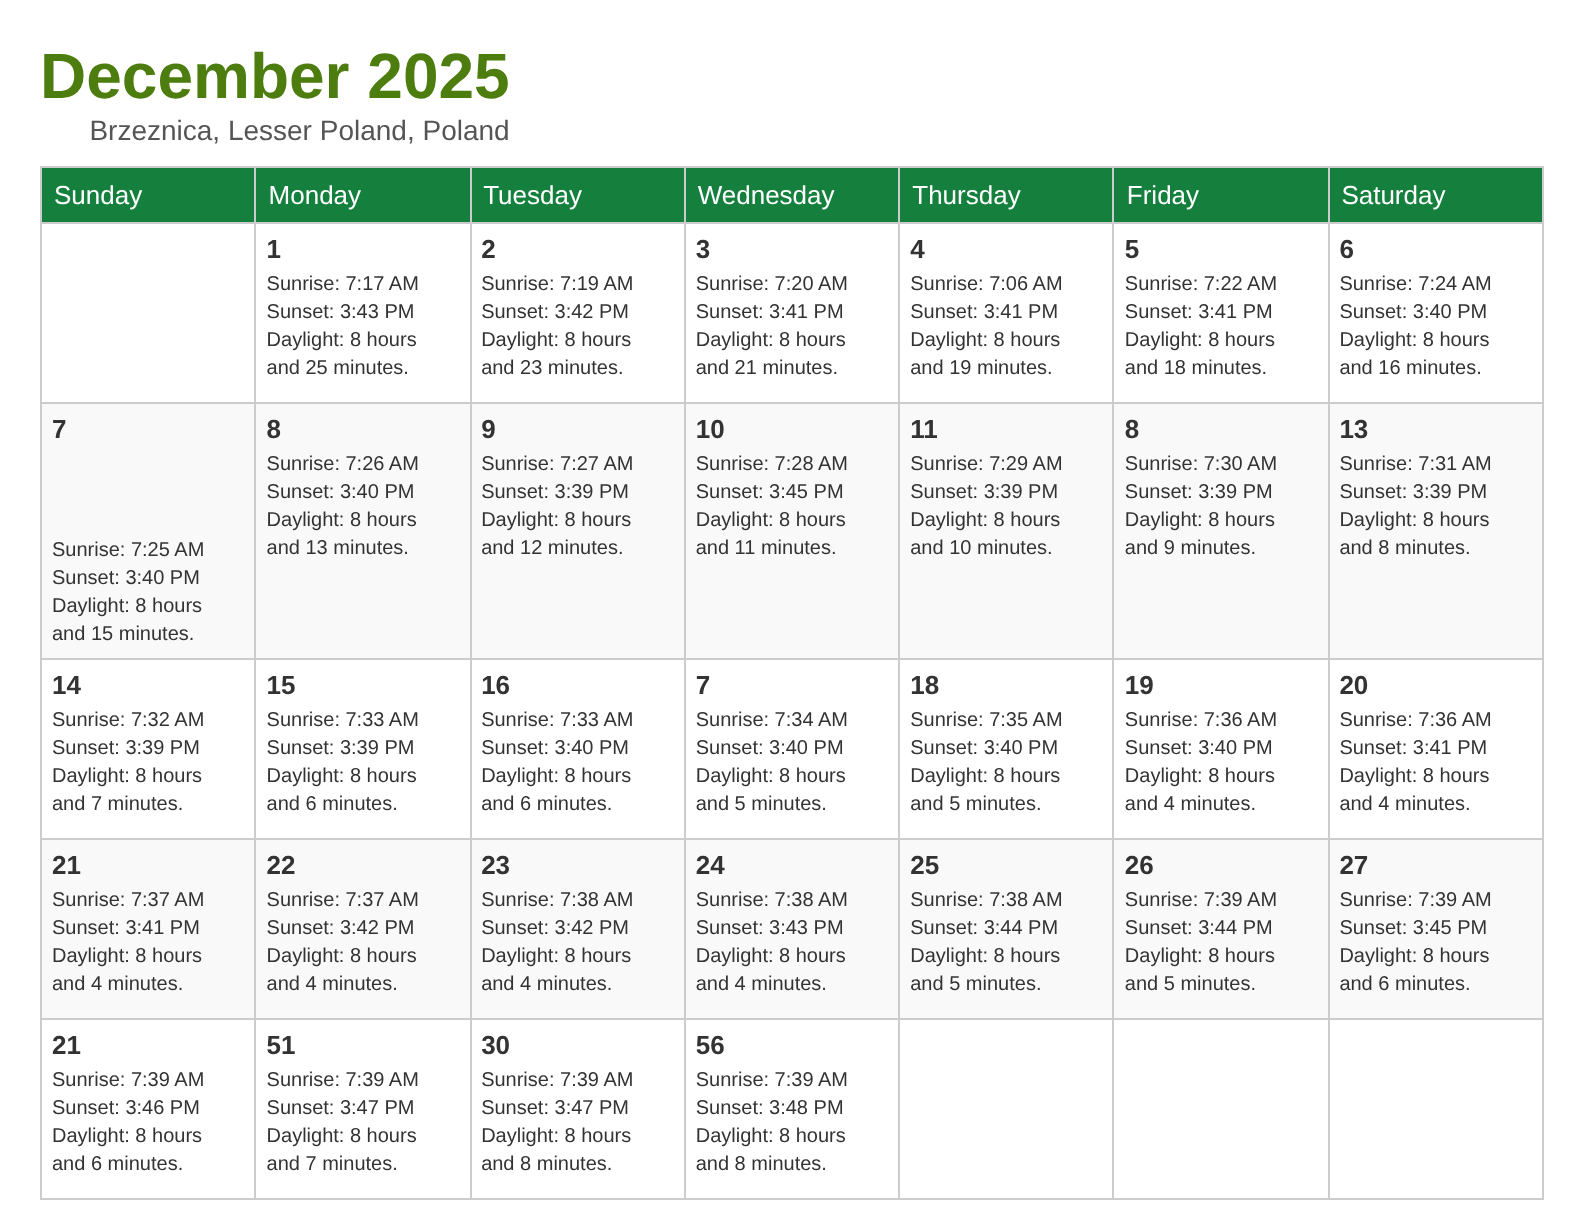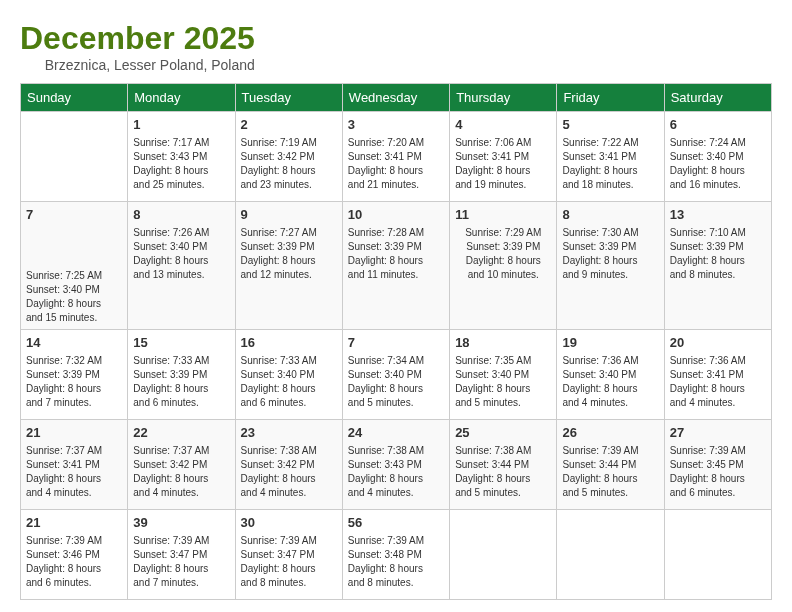--- a/index.html
+++ b/index.html
@@ -175,41 +175,41 @@
         <td>
           <span class="day-num">9</span>
           <div class="day-info" style="white-space: pre-line;">Sunrise: 7:27 AM
 Sunset: 3:39 PM
 Daylight: 8 hours
 and 12 minutes.</div>
         </td>
         <td>
           <span class="day-num">10</span>
           <div class="day-info" style="white-space: pre-line;">Sunrise: 7:28 AM
-Sunset: 3:39 PM
+Sunset: 3:45 PM
 Daylight: 8 hours
 and 11 minutes.</div>
         </td>
         <td>
           <span class="day-num">11</span>
-          <div class="day-info" style="white-space: pre-line; text-align: center;">Sunrise: 7:29 AM
+          <div class="day-info" style="white-space: pre-line;">Sunrise: 7:29 AM
 Sunset: 3:39 PM
 Daylight: 8 hours
 and 10 minutes.</div>
         </td>
         <td>
           <span class="day-num">8</span>
           <div class="day-info" style="white-space: pre-line;">Sunrise: 7:30 AM
 Sunset: 3:39 PM
 Daylight: 8 hours
 and 9 minutes.</div>
         </td>
         <td>
           <span class="day-num">13</span>
-          <div class="day-info" style="white-space: pre-line;">Sunrise: 7:10 AM
+          <div class="day-info" style="white-space: pre-line;">Sunrise: 7:31 AM
 Sunset: 3:39 PM
 Daylight: 8 hours
 and 8 minutes.</div>
         </td>
       </tr>
       <tr>
         <td>
           <span class="day-num">14</span>
           <div class="day-info" style="white-space: pre-line;">Sunrise: 7:32 AM
 Sunset: 3:39 PM
@@ -312,21 +312,21 @@
       </tr>
       <tr>
         <td>
           <span class="day-num">21</span>
           <div class="day-info" style="white-space: pre-line;">Sunrise: 7:39 AM
 Sunset: 3:46 PM
 Daylight: 8 hours
 and 6 minutes.</div>
         </td>
         <td>
-          <span class="day-num">39</span>
+          <span class="day-num">51</span>
           <div class="day-info" style="white-space: pre-line;">Sunrise: 7:39 AM
 Sunset: 3:47 PM
 Daylight: 8 hours
 and 7 minutes.</div>
         </td>
         <td>
           <span class="day-num">30</span>
           <div class="day-info" style="white-space: pre-line;">Sunrise: 7:39 AM
 Sunset: 3:47 PM
 Daylight: 8 hours

